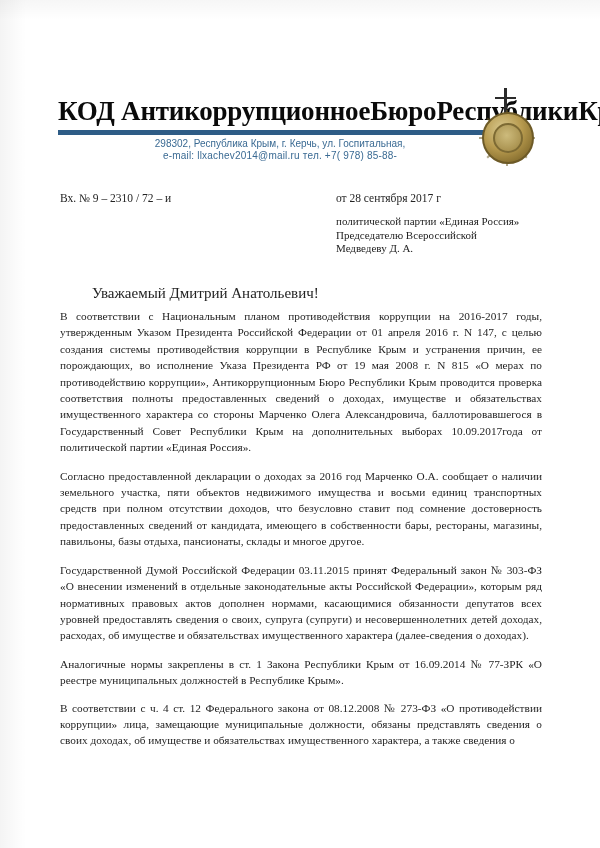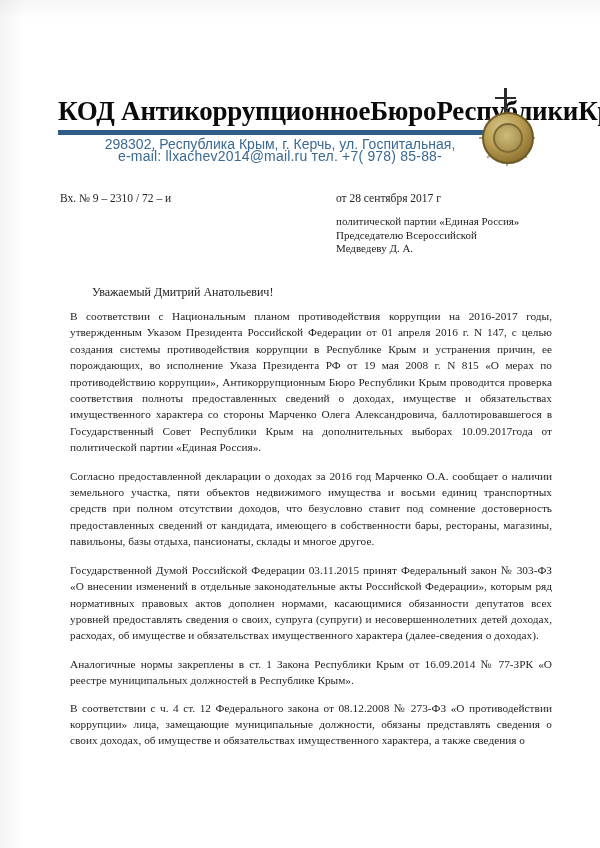--- a/index.html
+++ b/index.html
@@ -36,21 +36,21 @@
     margin-top: 3px;
     height: 5px;
     background: #2e5c86;
     width: 444px;
   }
   .lh-contacts {
     margin-top: 3px;
     width: 444px;
     text-align: center;
     font-family: "Liberation Sans", sans-serif;
-    font-size: 14px;
+    font-size: 10px;
     line-height: 12px;
     color: #3a6a93;
   }
   .lh-contacts .row2 {
     display: block;
   }
   .lh-contacts .tel {
     letter-spacing: 0.2px;
   }
 
@@ -143,32 +143,31 @@
     font-size: 11px;
     line-height: 13.5px;
     color: #232323;
   }
 
   
   .salutation {
     position: absolute;
     left: 92px;
     top: 285px;
-    font-size: 12px;
+    font-size: 15px;
     color: #232323;
     text-align: center;
   }
 
   
   .body {
     position: absolute;
     left: 60px;
     top: 308px;
     width: 482px;
-    margin-left: 10px;
   }
   .body p {
     margin: 0 0 12px 0;
     font-size: 11.3px;
     line-height: 16.4px;
     text-align: justify;
     text-indent: 0;
     color: #1f1f1f;
     hyphens: none;
   }

